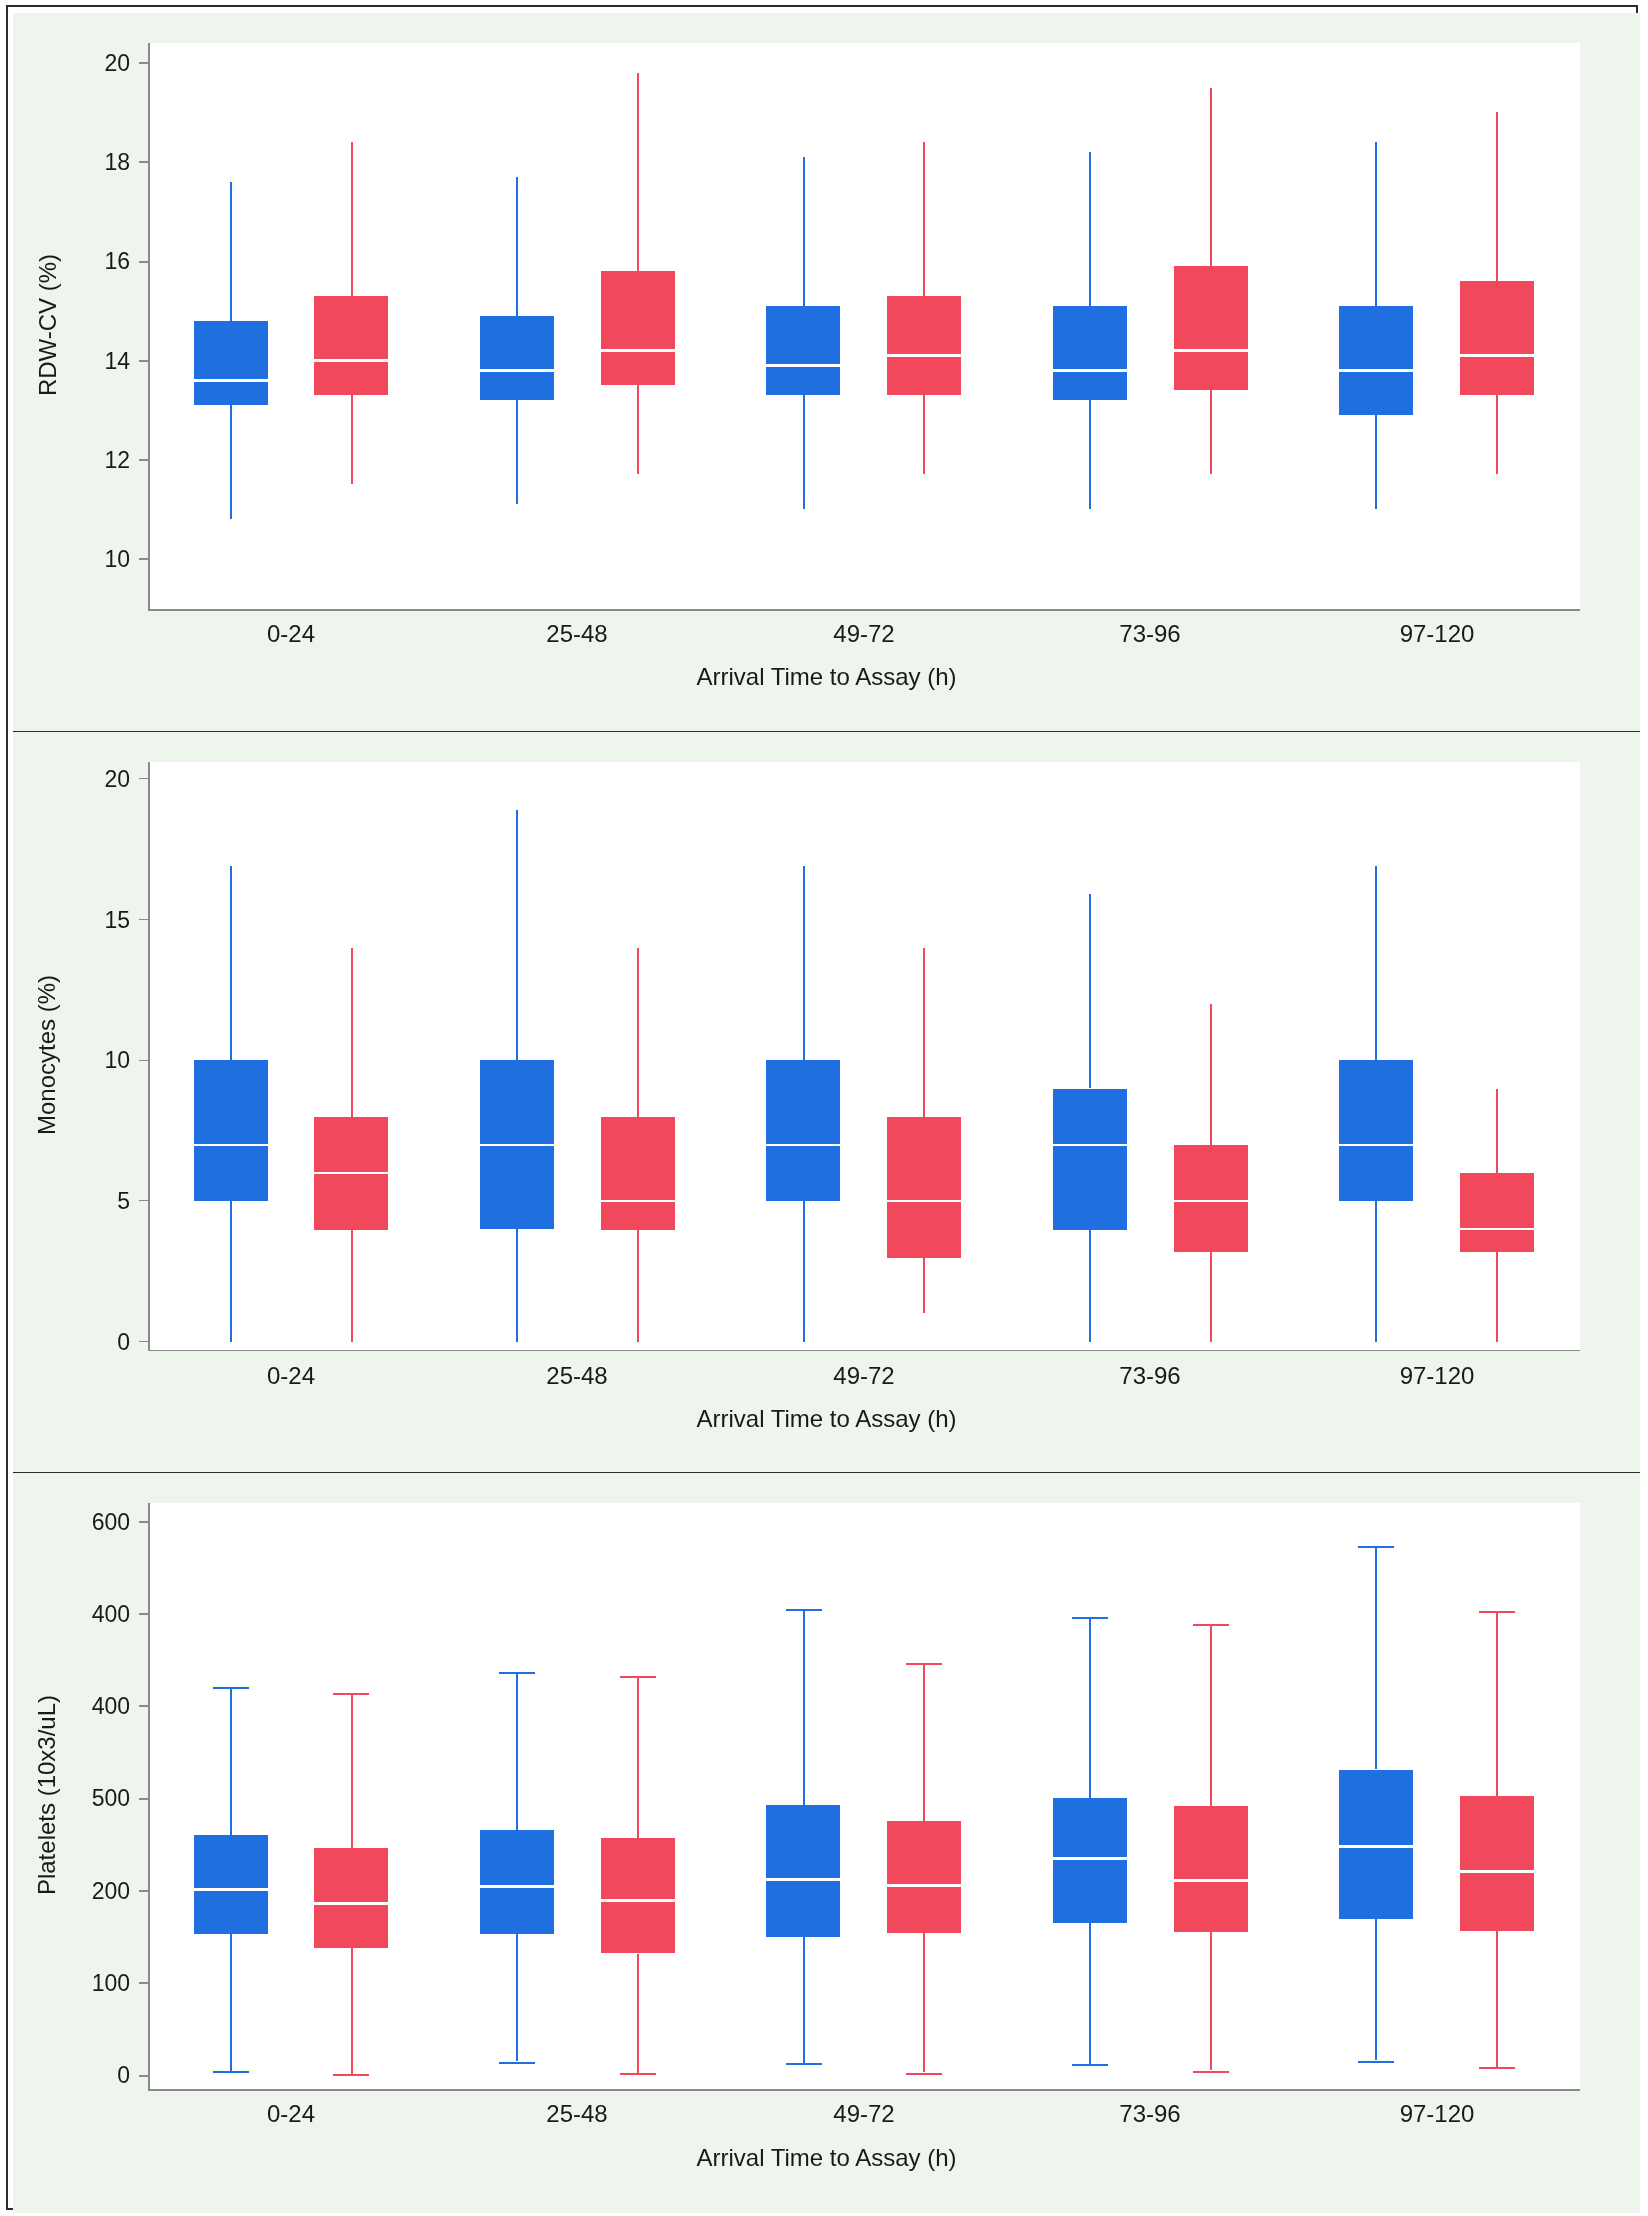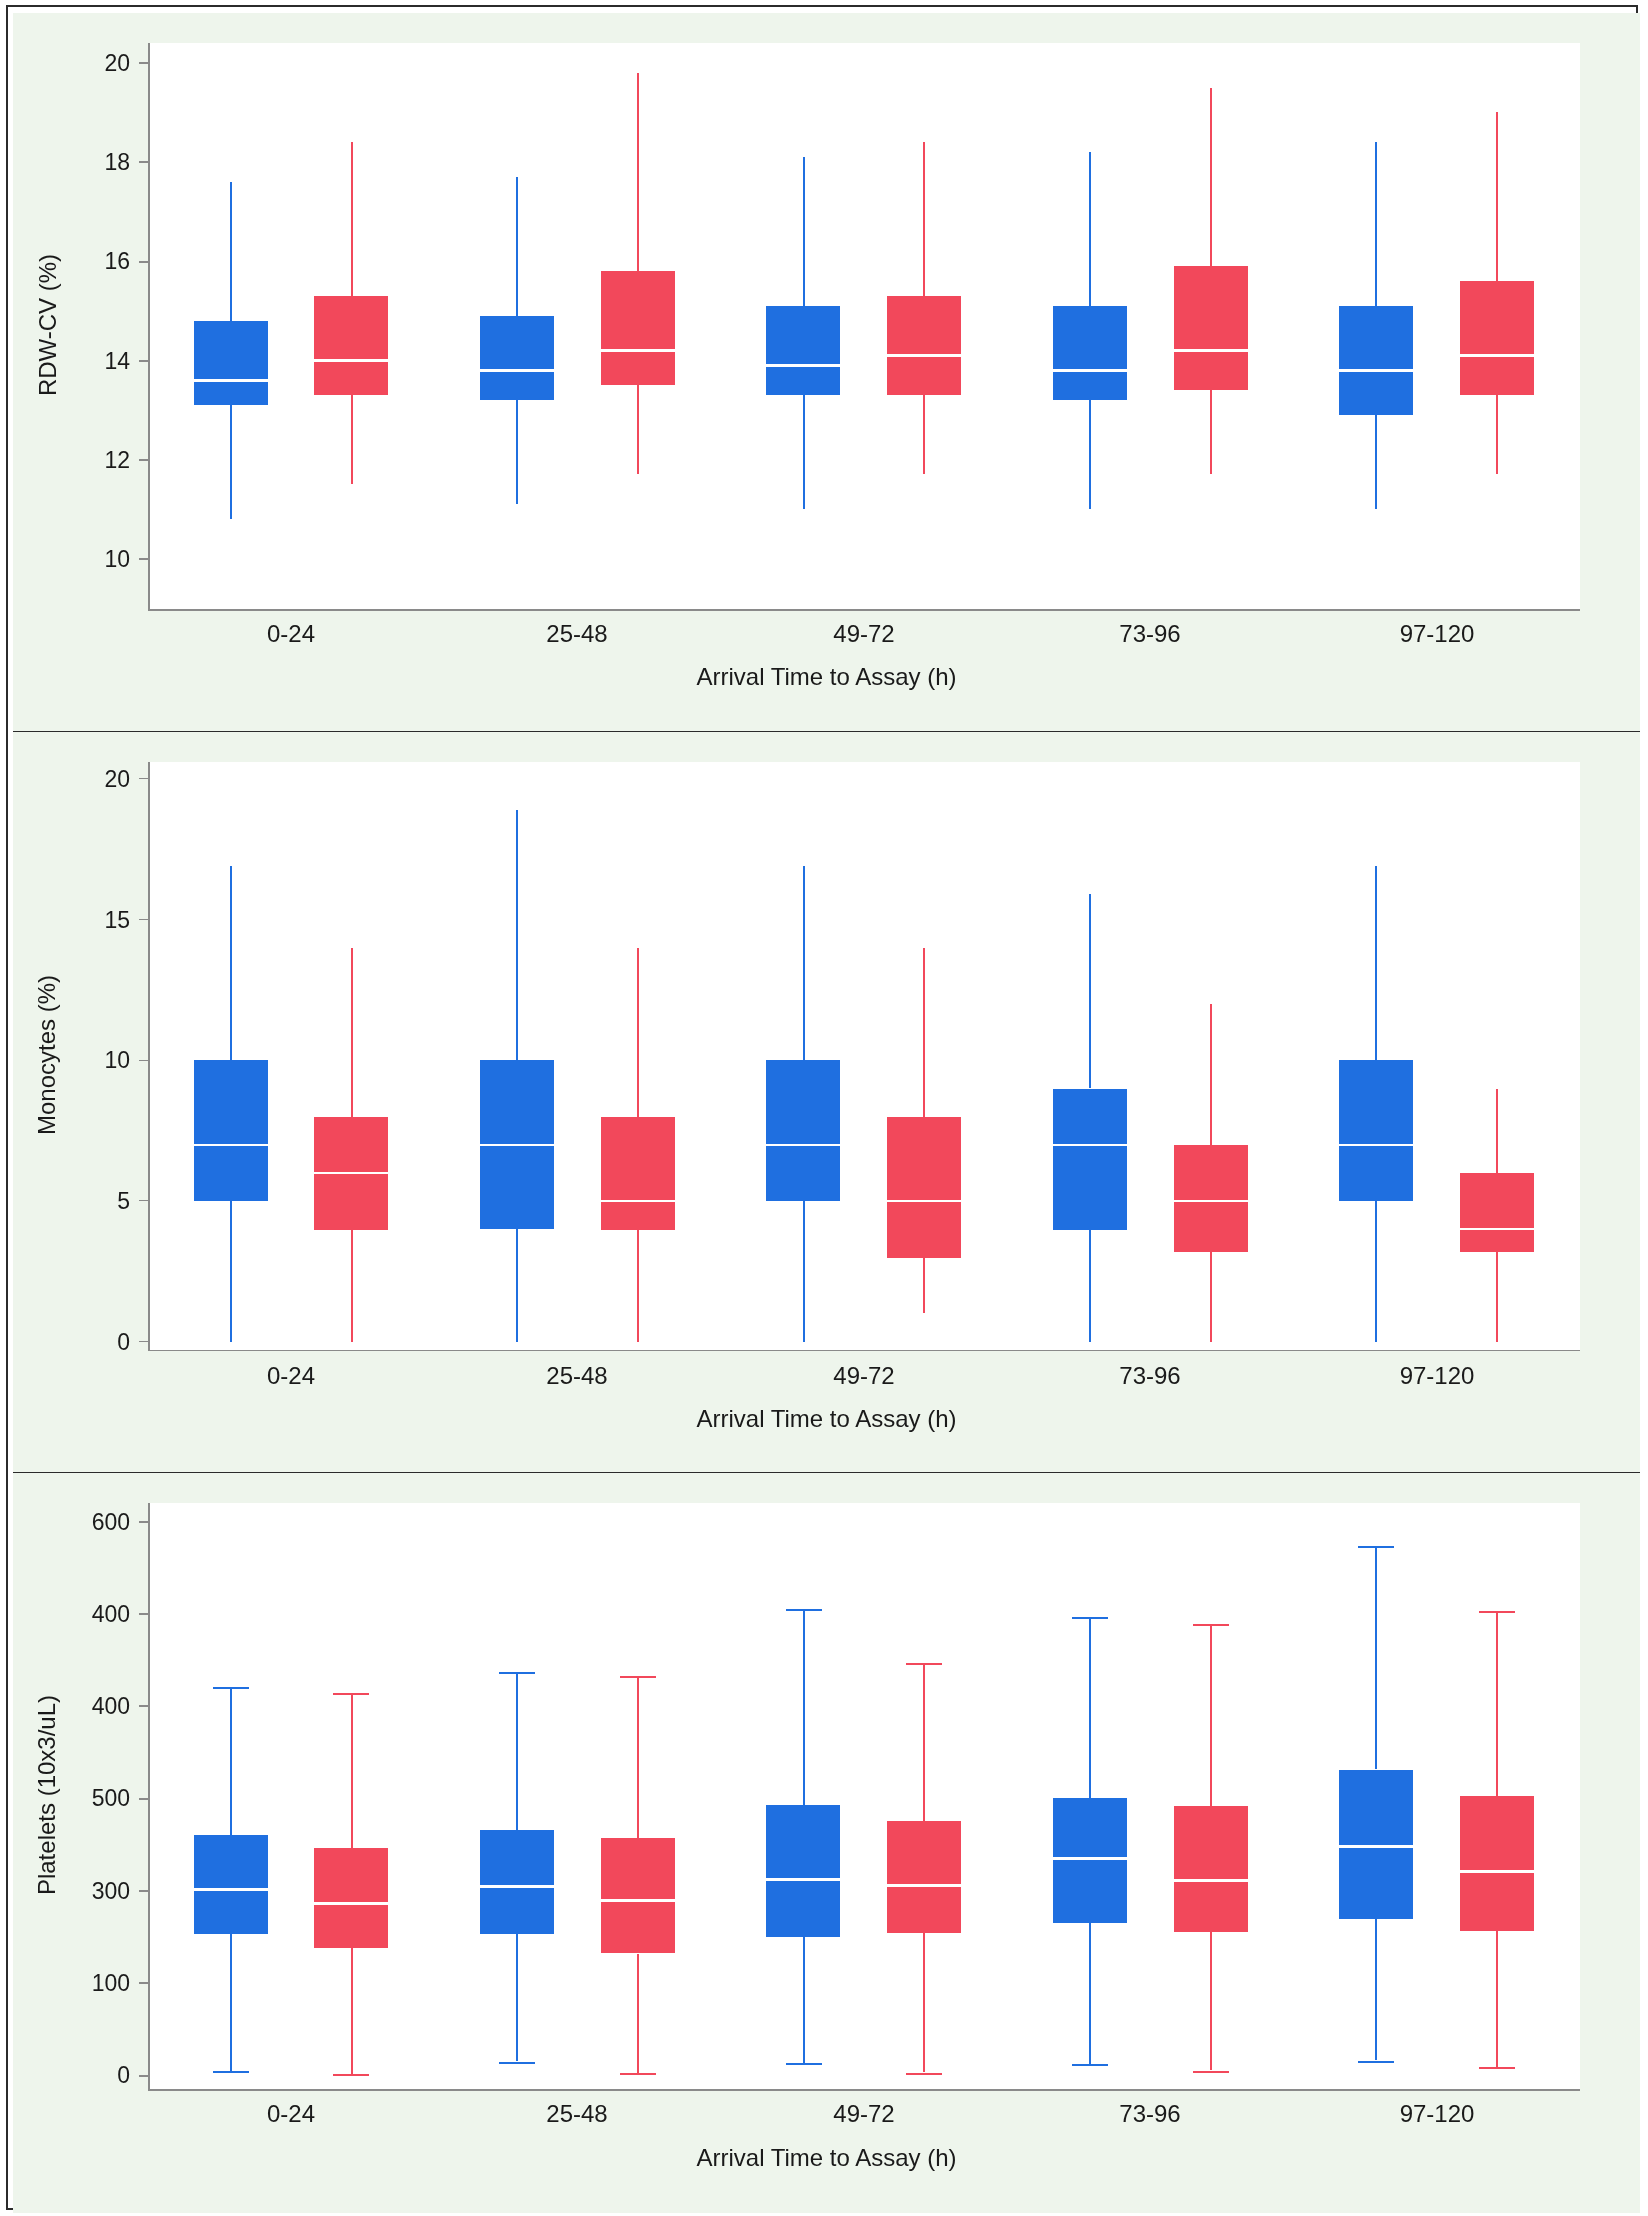--- a/index.html
+++ b/index.html
@@ -263,21 +263,21 @@
       <div class="panel last" style="height: 740px;">
         <div class="panel-inner">
           <div class="plot-area" style="left: 135px; top: 30px; width: 1432px; height: 586px;">
             <div class="axis-line-y" style="left: 0px; top: 0px; height: 586px;"></div>
             <div class="axis-line-x" style="left: 0px; top: 586px; width: 1432px;"></div>
             <div class="tick-y" style="left: -9px; top: 572px;"></div>
             <div class="ytick-label" style="left: -96px; top: 572px; width: 78px;">0</div>
             <div class="tick-y" style="left: -9px; top: 479px;"></div>
             <div class="ytick-label" style="left: -96px; top: 480px; width: 78px;">100</div>
             <div class="tick-y" style="left: -9px; top: 387px;"></div>
-            <div class="ytick-label" style="left: -96px; top: 388px; width: 78px;">300</div>
+            <div class="ytick-label" style="left: -96px; top: 388px; width: 78px;">200</div>
             <div class="tick-y" style="left: -9px; top: 295px;"></div>
             <div class="ytick-label" style="left: -96px; top: 295px; width: 78px;">500</div>
             <div class="tick-y" style="left: -9px; top: 202px;"></div>
             <div class="ytick-label" style="left: -96px; top: 203px; width: 78px;">400</div>
             <div class="tick-y" style="left: -9px; top: 110px;"></div>
             <div class="ytick-label" style="left: -96px; top: 111px; width: 78px;">400</div>
             <div class="tick-y" style="left: -9px; top: 17.7px;"></div>
             <div class="ytick-label" style="left: -96px; top: 18.5px; width: 78px;">600</div>
             <div class="ylabel" style="width: 586px; left: -394px; top: 278px; transform: rotate(-90deg);">Platelets (10x3/uL)</div>
             <div class="whisker-v blue" style="left: 82px; top: 184px; height: 149px;"></div>

